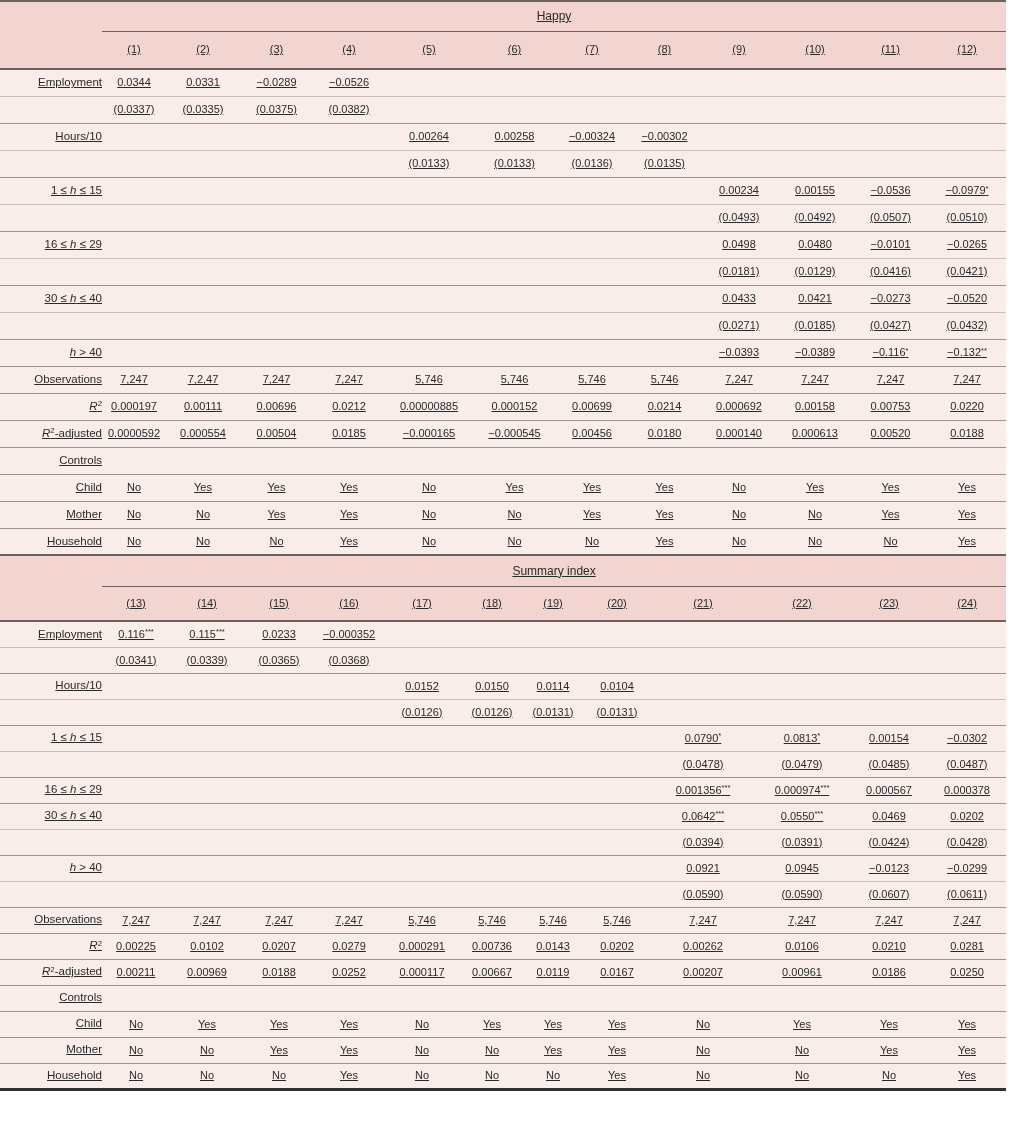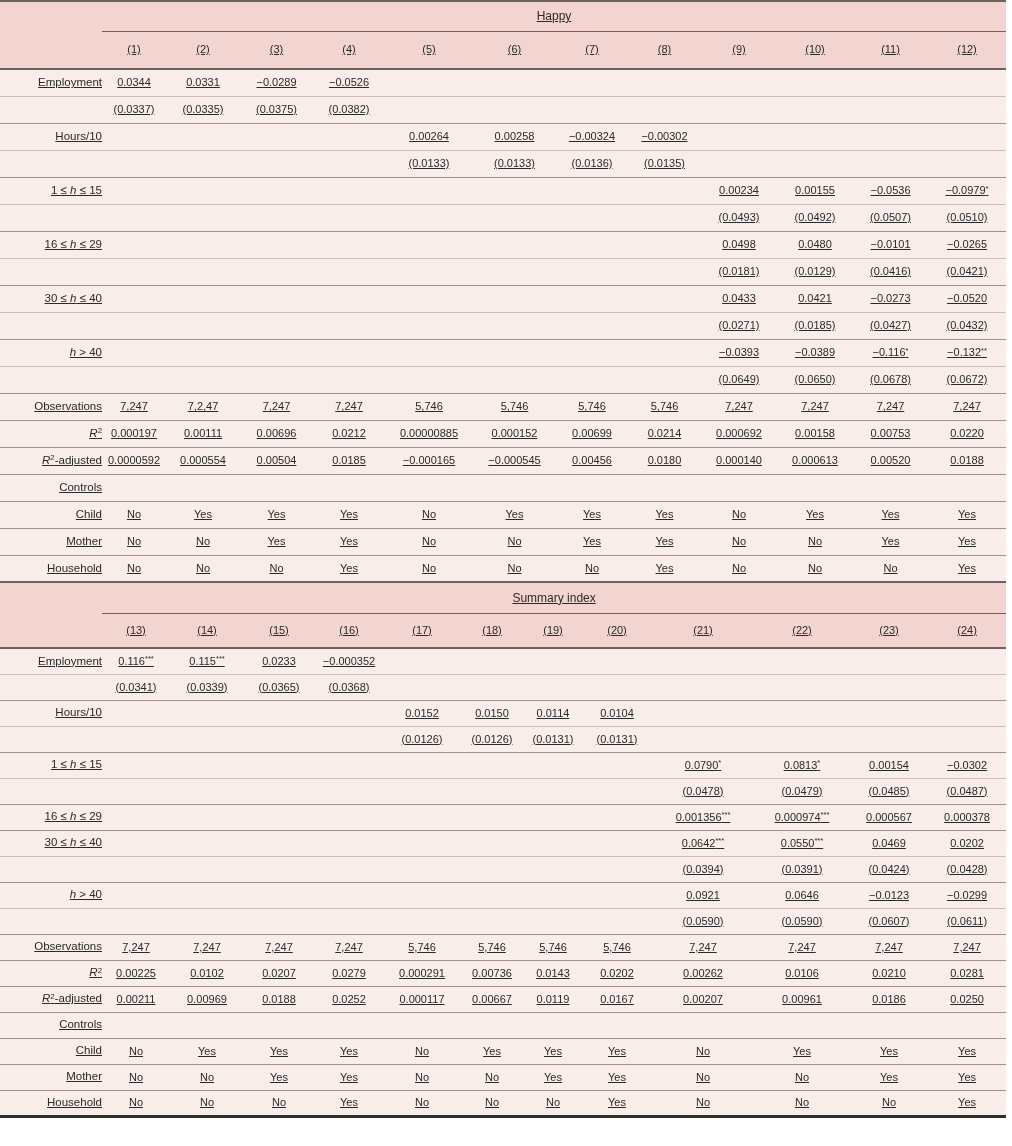--- a/index.html
+++ b/index.html
@@ -238,35 +238,20 @@
           <td></td>
           <td></td>
           <td></td>
           <td></td>
           <td></td>
           <td>−0.0393</td>
           <td>−0.0389</td>
           <td>−0.116<sup>*</sup></td>
           <td>−0.132<sup>**</sup></td>
         </tr>
-        <tr class="se">
-          <td class="lbl"></td>
-          <td></td>
-          <td></td>
-          <td></td>
-          <td></td>
-          <td></td>
-          <td></td>
-          <td></td>
-          <td></td>
-          <td>(0.0649)</td>
-          <td>(0.0650)</td>
-          <td>(0.0678)</td>
-          <td>(0.0672)</td>
-        </tr>
         <tr class="stat">
           <td class="lbl">Observations</td>
           <td>7,247</td>
           <td>7,2,47</td>
           <td>7,247</td>
           <td>7,247</td>
           <td>5,746</td>
           <td>5,746</td>
           <td>5,746</td>
           <td>5,746</td>
@@ -545,21 +530,21 @@
           <td class="lbl"><i>h</i> &gt; 40</td>
           <td></td>
           <td></td>
           <td></td>
           <td></td>
           <td></td>
           <td></td>
           <td></td>
           <td></td>
           <td>0.0921</td>
-          <td>0.0646</td>
+          <td>0.0945</td>
           <td>−0.0123</td>
           <td>−0.0299</td>
         </tr>
         <tr class="se">
           <td class="lbl"></td>
           <td></td>
           <td></td>
           <td></td>
           <td></td>
           <td></td>

